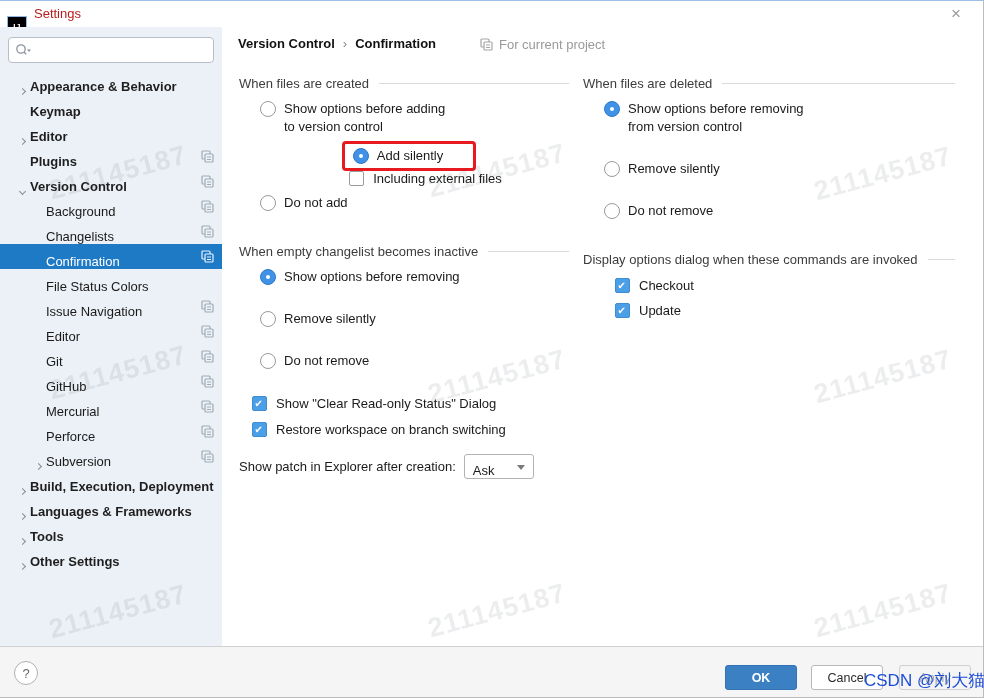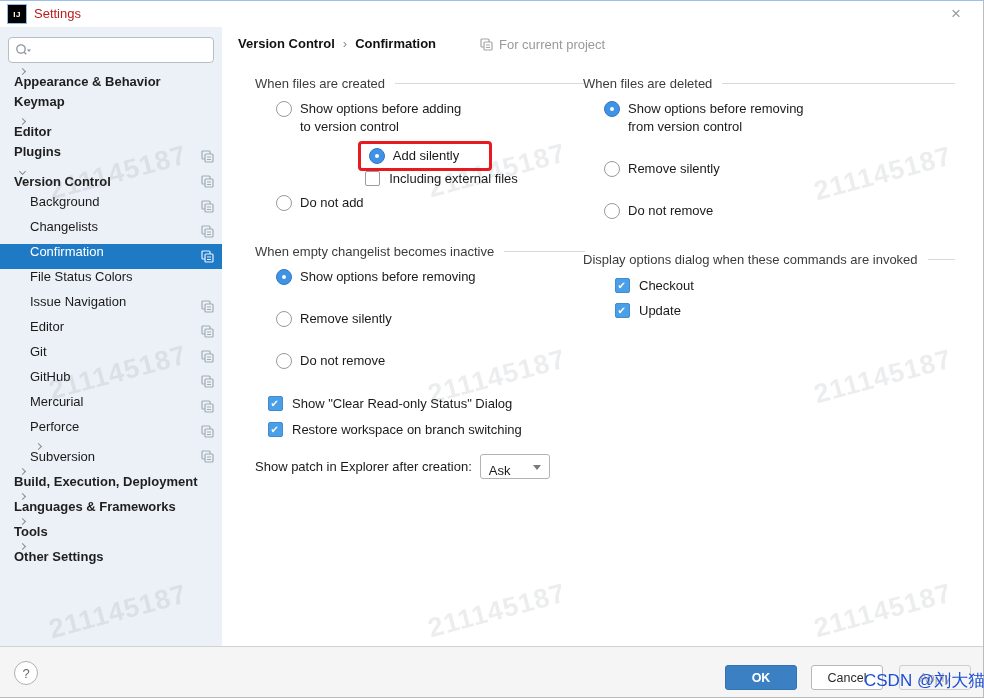--- a/index.html
+++ b/index.html
@@ -2,53 +2,53 @@
 <html><head>
 <meta charset="utf-8">
 <style>
   * { margin:0; padding:0; box-sizing:border-box; }
   html,body { width:984px; height:698px; }
   body { font-family:"Liberation Sans","DejaVu Sans",sans-serif; font-size:13px; color:#1a1a1a; background:#fff; position:relative; overflow:hidden; }
   .page { position:absolute; inset:0; border-top:1px solid #9cc0e8; border-right:1px solid #bcbcbc; border-bottom:1px solid #bcbcbc; background:#fff; }
 
   
   .titlebar { position:absolute; left:0; top:0; right:0; height:26px; background:#fff; }
-  .app-icon { position:absolute; left:8px; top:4px; width:18px; height:18px; background:#000; color:#fff; font-size:8px; font-weight:bold; display:flex; align-items:center; justify-content:center; box-shadow:0 0 0 1px #8fb9e6; letter-spacing:0.5px; }
+  .app-icon { position:absolute; left:8px; top:16px; width:18px; height:18px; background:#000; color:#fff; font-size:8px; font-weight:bold; display:flex; align-items:center; justify-content:center; box-shadow:0 0 0 1px #8fb9e6; letter-spacing:0.5px; }
   .win-title { position:absolute; left:34px; top:5px; color:#b91c1c; font-size:13px; }
   .close-x { position:absolute; right:22px; top:3px; color:#9a9a9a; font-size:17px; cursor:default; line-height:20px; }
 
   
   .sidebar { position:absolute; left:0; top:26px; width:222px; height:621px; background:#ecf1f7; overflow:hidden; }
   .searchbox { position:absolute; left:8px; top:10px; width:206px; height:26px; background:#fff; border:1px solid #b9bec6; border-radius:4px; display:flex; align-items:center; padding:0 6px; }
   .searchbox input { border:none; outline:none; flex:1; font-size:12px; font-family:inherit; background:transparent; }
   .mag { display:inline-flex; align-items:center; color:#8a939e; margin-right:2px; }
   .mag svg { display:block; }
   .tree { position:absolute; left:0; top:42px; right:0; }
-  .trow { height:25px; display:flex; align-items:flex-start; position:relative; cursor:default;flex-direction:column; }
+  .trow { height:25px; display:flex; align-items:flex-end; position:relative; cursor:default; }
   .trow .cell-arrow { width:16px; display:flex; justify-content:center; align-items:center; flex:none; }
   .lvl0 { padding-left:14px; }
   .lvl1 { padding-left:30px; }
   .chev { width:5px; height:5px; border-right:1.4px solid #868c94; border-bottom:1.4px solid #868c94; transform:rotate(-45deg); margin-top:0; }
   .chev.down { transform:rotate(45deg); }
   .tlabel { white-space:nowrap; }
   .tlabel.b { font-weight:bold; color:#1e1e1e; }
   .pp-icon { position:absolute; right:8px; top:6px; width:13px; height:13px; color:#a0abb6; --rowbg:#ecf1f7; }
   .trow.sel { background:#1f7ac6; }
   .trow.sel .tlabel { color:#fff; font-weight:normal; }
   .trow.sel .pp-icon { color:#e8f1fa; --rowbg:#1f7ac6; }
 
   
   .main { position:absolute; left:222px; top:26px; right:0; height:621px; background:#fff; }
   .breadcrumb { position:absolute; left:16px; top:9px; display:flex; align-items:center; gap:8px; }
   .bc-item { font-weight:bold; font-size:13px; color:#111; }
   .bc-sep { color:#8a8a8a; font-size:13px; }
   .scope { position:absolute; left:258px; top:10px; display:flex; align-items:center; gap:6px; color:#9a9a9a; }
   .scope .pp-icon2 { width:13px; height:13px; color:#a6a6a6; }
 
-  .col-left  { position:absolute; left:33px; top:47px; width:330px; }
+  .col-left  { position:absolute; left:17px; top:47px; width:330px; }
   .col-right { position:absolute; left:361px; top:47px; width:372px; }
 
   .sec-head { display:flex; align-items:center; height:18px; margin-bottom:4px; }
   .sec-head .t { color:#3c3c3c; white-space:nowrap; }
   .sec-head .rule { flex:1; height:1px; background:#d9d9d9; margin-left:10px; }
 
   .opts { padding-left:21px; }
   .radio-row { display:flex; align-items:flex-start; margin-top:9px; }
   .radio { width:16px; height:16px; border-radius:50%; background:#fff; border:1px solid #9b9b9b; flex:none; margin-right:8px; position:relative; margin-top:0; }
   .radio.checked { background:#3f92e5; border-color:#2e7ac8; }

